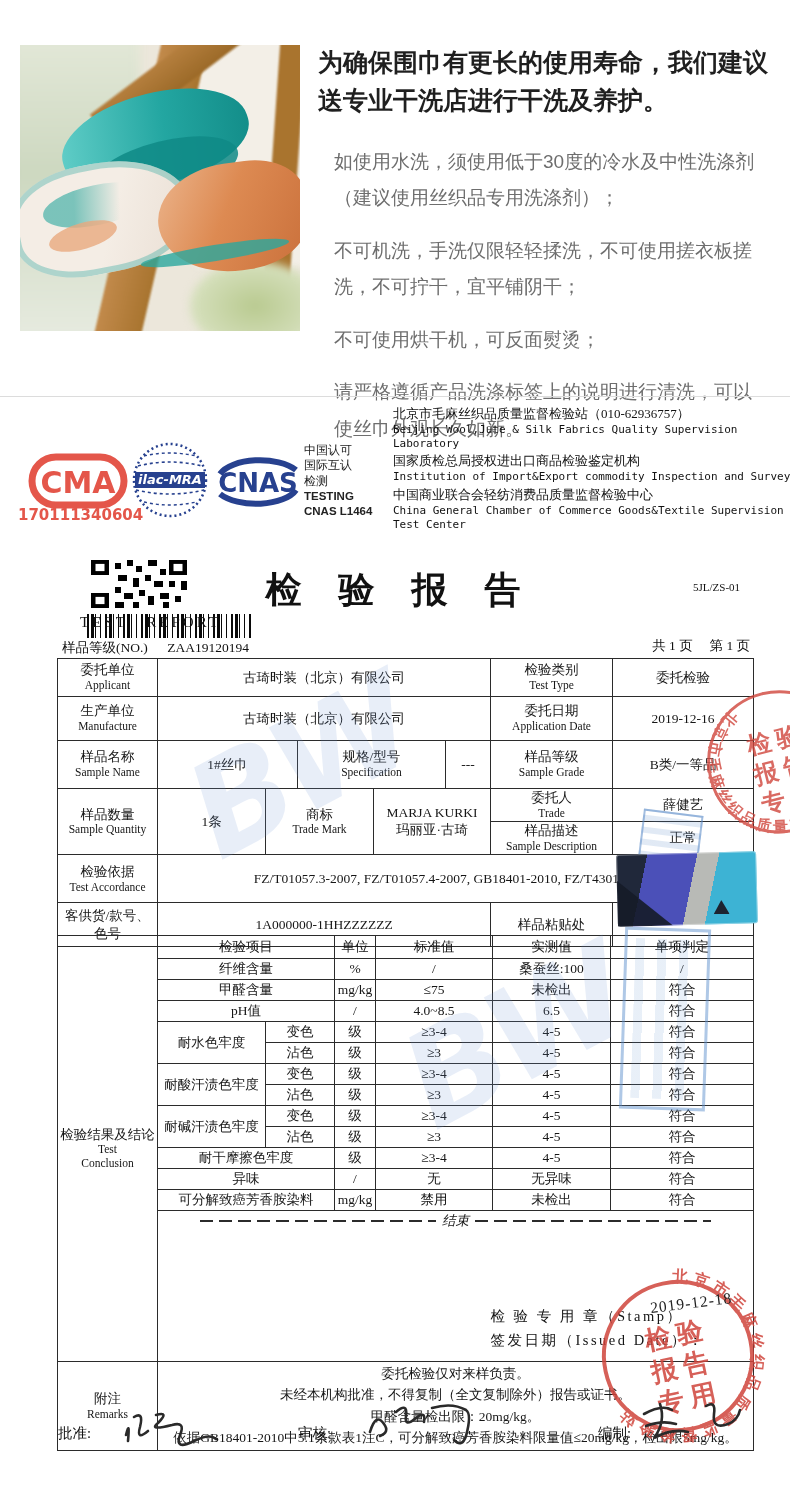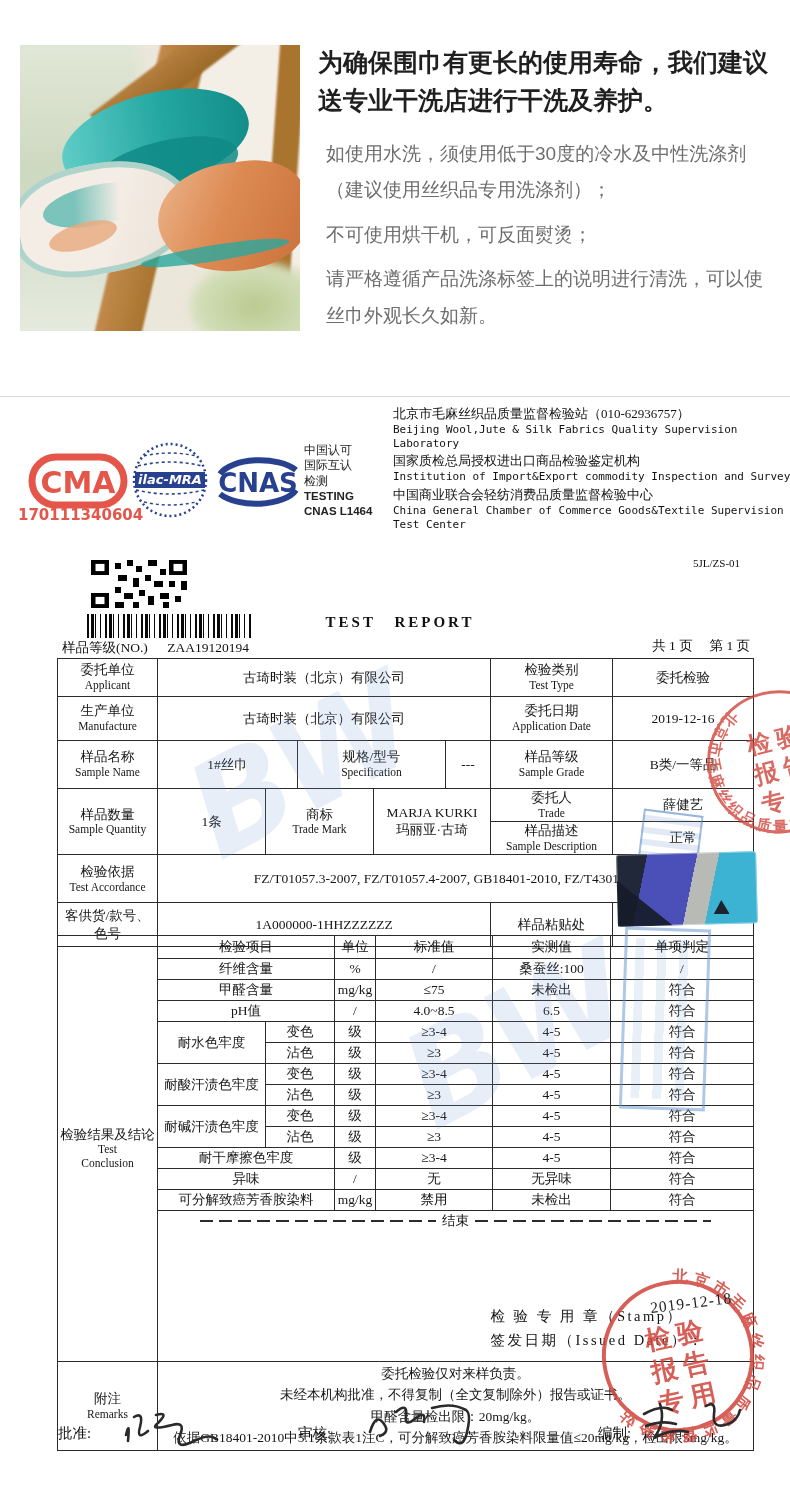--- a/index.html
+++ b/index.html
@@ -6,21 +6,21 @@
   #page{position:relative;width:790px;height:1491px;background:#ffffff;overflow:hidden;
         font-family:"Liberation Serif","DejaVu Serif",serif;color:#1b1b1b;}
 
   
   .care-head{position:absolute;left:318px;top:44px;width:466px;
              font-family:"Liberation Sans","DejaVu Sans",sans-serif;
              font-size:25px;font-weight:bold;color:#1f1f1f;line-height:1.5;}
   .care-body{position:absolute;left:318px;top:128px;width:468px;
              font-family:"Liberation Sans","DejaVu Sans",sans-serif;
              font-size:19px;color:#6e6e6e;line-height:1.92;}
-  .care-body p{margin:8px;}
+  .care-body p{margin:16px;}
 
   
   .photo{position:absolute;left:20px;top:45px;width:280px;height:286px;overflow:hidden;background:#ece7db;}
   .photo .bgL{position:absolute;left:-10px;top:-10px;width:130px;height:306px;
               background:linear-gradient(180deg,#e3e8d8,#cdd8c0 45%,#e7ebe0);filter:blur(5px);}
   .photo .bgR{position:absolute;right:-6px;top:-8px;width:110px;height:230px;background:#f3efe7;filter:blur(3px);}
   .photo .beam1{position:absolute;left:108px;top:-20px;width:46px;height:330px;
                 background:linear-gradient(90deg,#c28a4b,#a8742f);transform:rotate(13deg);filter:blur(1px);}
   .photo .beam2{position:absolute;left:60px;top:6px;width:200px;height:34px;
                 background:linear-gradient(180deg,#b57f3e,#9c6a28);transform:rotate(-37deg);filter:blur(1px);}
@@ -61,37 +61,37 @@
   .orgs{position:absolute;left:393px;top:404px;width:400px;line-height:1.3;}
   .orgs .cn{font-size:13px;color:#111;margin-top:2px;}
   .orgs .en{font-family:"DejaVu Sans Mono",monospace;font-size:11px;color:#111;}
 
   
   .qr{position:absolute;left:88px;top:557px;}
   .barcode{position:absolute;left:87px;top:614px;width:164px;height:24px;
            background:repeating-linear-gradient(90deg,#090909 0 2px,#fff 2px 4px,#090909 4px 7px,#fff 7px 8px,#090909 8px 9px,#fff 9px 13px,#090909 13px 14px,#fff 14px 18px);}
   .title-cn{position:absolute;left:80px;top:566px;width:640px;text-align:center;
             font-size:36px;font-weight:bold;letter-spacing:14px;color:#111;}
-  .title-en{position:absolute;left:80px;top:614px;width:640px;text-align:center;
-            font-size:15px;font-weight:bold;letter-spacing:3px;word-spacing:12px;color:#111;}
-  .doc-code{position:absolute;left:693px;top:557px;font-size:11px;color:#111;}
+  .title-en{position:absolute;left:80px;top:614px;width:640px;
+            font-size:15px;font-weight:normal;letter-spacing:3px;word-spacing:12px;color:#111;}
+  .doc-code{position:absolute;left:693px;top:581px;font-size:11px;color:#111;}
   .repno{position:absolute;left:62px;top:639px;font-size:13.5px;color:#111;}
   .repno b{font-weight:normal;margin-left:16px;}
   .pageinfo{position:absolute;left:578px;top:637px;width:172px;font-size:13.5px;color:#111;text-align:right;}
 
   
   table.rpt{position:absolute;left:57px;border-collapse:collapse;table-layout:fixed;width:696px;background:transparent;}
   table.rpt td{border:1px solid #2b2b2b;text-align:center;vertical-align:middle;
                padding:1px 2px;font-size:13.5px;color:#161616;overflow:hidden;}
   td .en{display:block;font-size:11.5px;line-height:1.15;}
   td .cn{display:block;line-height:1.25;}
   #info-table{top:658px;}
   #result-table{top:935px;}
   td.left{text-align:left;padding-left:6px;}
-  .endline{display:flex;align-items:center;gap:6px;padding:0 40px;}
+  .endline{display:flex;align-items:center;gap:6px;padding:0 40px;font-style:italic;}
   .endline .dash{flex:1;height:2px;background:repeating-linear-gradient(90deg,#2b2b2b 0 13px,transparent 13px 19px);}
   .bigcell{position:relative;}
   .stamp-cap{position:absolute;right:48px;bottom:8px;text-align:left;font-size:14.5px;
              letter-spacing:2.5px;line-height:1.65;color:#141414;}
   .remarks{text-align:left;font-size:12.5px;line-height:1.6;padding:4px 6px;}
   .remarks div{white-space:nowrap;}
 
   
   .watermark{position:absolute;font-family:"DejaVu Sans",sans-serif;font-weight:bold;font-style:italic;
              font-size:130px;color:rgba(110,150,210,0.16);transform:rotate(-28deg);z-index:3;pointer-events:none;}
@@ -136,20 +136,21 @@
     <div class="s-cream"></div>
     <div class="s-streak"></div>
     <div class="s-orange"></div>
     <div class="s-edge"></div>
     <div class="s-peach"></div>
   </div>
 
   <div class="care-head">为确保围巾有更长的使用寿命，我们建议送专业干洗店进行干洗及养护。</div>
   <div class="care-body">
     <p>如使用水洗，须使用低于30度的冷水及中性洗涤剂（建议使用丝织品专用洗涤剂）；</p>
+    <p>不可机洗，手洗仅限轻轻揉洗，不可使用搓衣板搓洗，不可拧干，宜平铺阴干；</p>
     <p>不可使用烘干机，可反面熨烫；</p>
     <p>请严格遵循产品洗涤标签上的说明进行清洗，可以使丝巾外观长久如新。</p>
   </div>
 
   <div class="divider"></div>
 
   <svg class="cma" width="100" height="58" viewBox="0 0 100 58">
     <rect x="4" y="5" width="92" height="48" rx="24" fill="none" stroke="#e4564a" stroke-width="7"></rect>
     <text x="50" y="41" text-anchor="middle" font-family="DejaVu Sans, sans-serif" font-size="30" font-weight="bold" fill="#e4564a">CMA</text>
   </svg>
@@ -212,20 +213,21 @@
       <rect x="17" y="11" width="2" height="2" fill="#000"></rect>
     <rect x="20" y="13" width="2" height="3" fill="#000"></rect>
       <rect x="24" y="12" width="3" height="2" fill="#000"></rect>
     <rect x="29" y="13" width="2" height="2" fill="#000"></rect>
       <rect x="9" y="15" width="3" height="2" fill="#000"></rect>
     <rect x="15" y="15" width="2" height="2" fill="#000"></rect>
       <rect x="25" y="15" width="2" height="2" fill="#000"></rect>
   </svg>
   <div class="barcode"></div>
 
+  <div class="title-cn">检 验 报 告</div>
   <div class="title-en">TEST REPORT</div>
   <div class="doc-code">5JL/ZS-01</div>
 
   <div class="repno">
     <span>样品等级(NO.)</span>
     <b>ZAA19120194</b>
   </div>
   <div class="pageinfo">共 1 页　 第 1 页</div>
 
   <table class="rpt" id="info-table">

